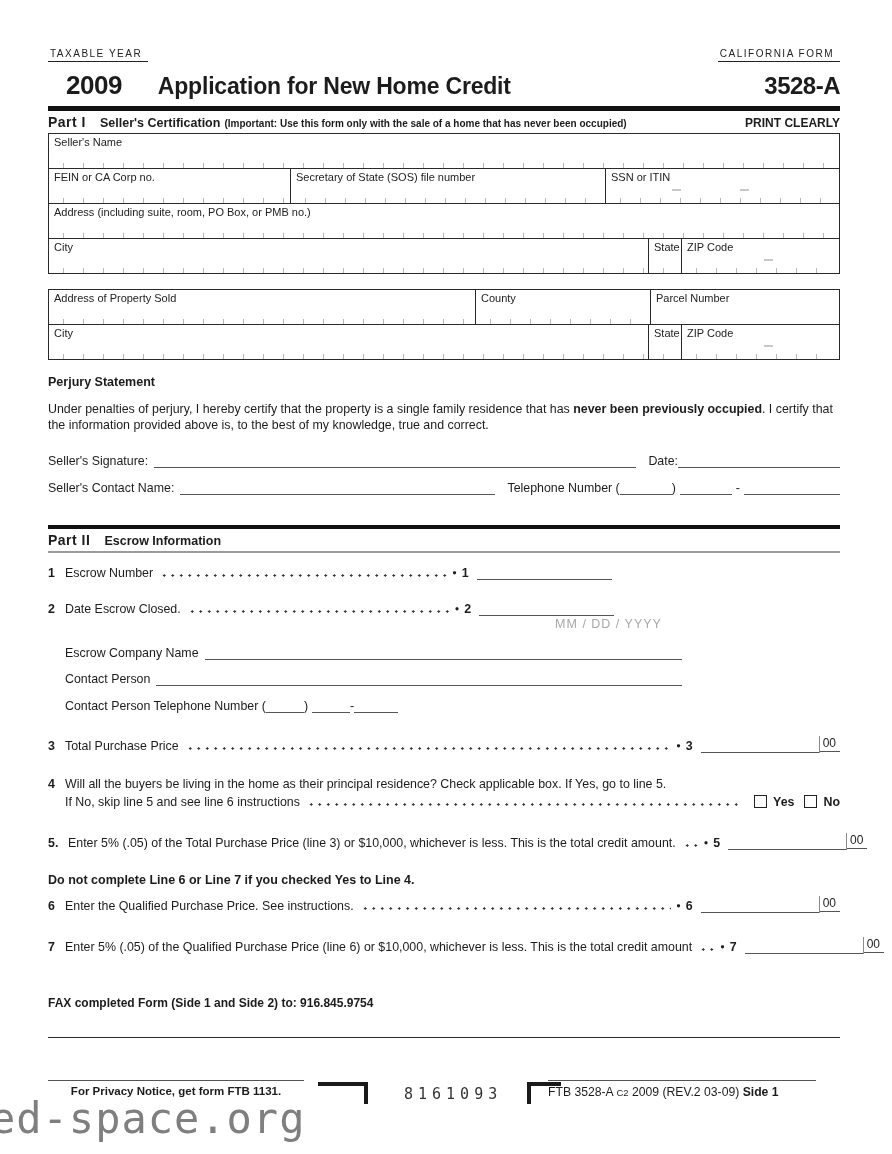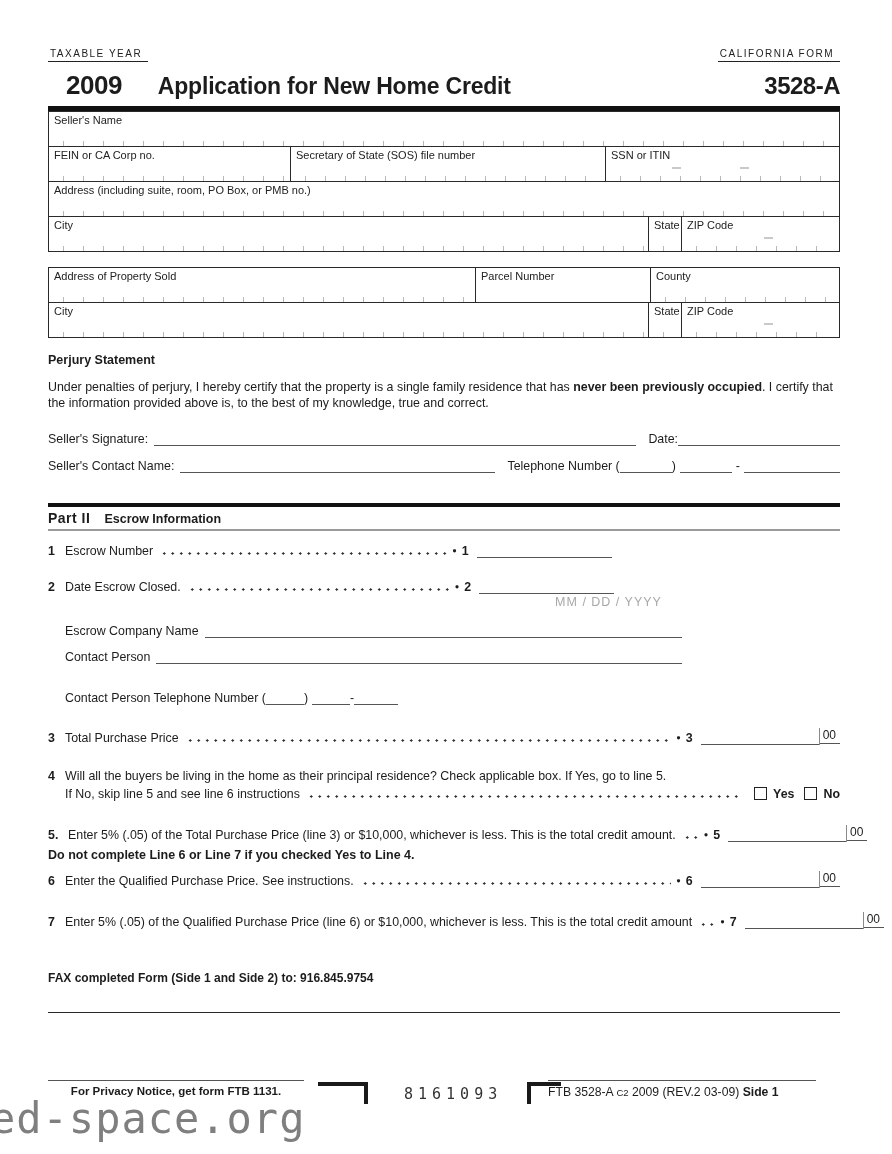--- a/index.html
+++ b/index.html
@@ -109,20 +109,26 @@
   <div class="hdr-top">
     <span class="lbl">TAXABLE YEAR</span>
     <span class="lbl">CALIFORNIA FORM</span>
   </div>
   <div class="hdr-title">
     <span class="hdr-year">2009</span>
     <span class="hdr-name">Application for New Home Credit</span>
     <span class="hdr-formno">3528-A</span>
   </div>
 
+  <div class="part-bar">
+    <span class="part-lbl">Part I</span>
+    <span class="part-title">Seller's Certification</span>
+    <span class="part-note">(Important: Use this form only with the sale of a home that has never been occupied)</span>
+    <span class="part-right">PRINT CLEARLY</span>
+  </div>
 
   <div class="ftable">
     <div class="frow" style="grid-template-columns:1fr">
       <div class="cell">
         <span>Seller's Name</span>
       </div>
     </div>
     <div class="frow t1r2">
       <div class="cell">
         <span>FEIN or CA Corp no.</span>
@@ -155,25 +161,25 @@
     </div>
   </div>
 
   <div class="gap14"></div>
 
   <div class="ftable">
     <div class="frow t2r1">
       <div class="cell">
         <span>Address of Property Sold</span>
       </div>
+      <div class="cell">
+        <span>County</span>
+      </div>
       <div class="cell" style="background-image:none">
         <span>Parcel Number</span>
-      </div>
-      <div class="cell">
-        <span>County</span>
       </div>
     </div>
     <div class="frow cityrow">
       <div class="cell">
         <span>City</span>
       </div>
       <div class="cell">
         <span>State</span>
       </div>
       <div class="cell">
@@ -228,21 +234,21 @@
   <div class="hint">MM / DD / YYYY</div>
 
   <div class="sigrow wrow" style="margin-top:15px; margin-left:17px">
     <span>Escrow Company Name</span>
     <span class="uline grow ml6"></span>
   </div>
   <div class="sigrow wrow" style="margin-top:12px; margin-left:17px">
     <span>Contact Person</span>
     <span class="uline grow ml6"></span>
   </div>
-  <div class="sigrow" style="margin-top:27px; margin-left:17px">
+  <div class="sigrow" style="margin-top:13px; margin-left:17px">
     <span>Contact Person Telephone Number (</span>
     <span class="uline" style="width:38px"></span>
     <span>)</span>
     <span class="uline ml4" style="width:38px"></span>
     <span>-</span>
     <span class="uline" style="width:44px"></span>
   </div>
 
   <div class="pline" style="margin-top:22px">
     <span class="lnum">3</span>
@@ -275,21 +281,21 @@
     <span class="ltext">Enter 5% (.05) of the Total Purchase Price (line 3) or $10,000, whichever is less. This is the total credit amount.</span>
     <span class="dots"></span>
     <span class="ref">5</span>
     <span class="amt">
       <span class="amt-main"></span>
       <span class="amt-sep"></span>
       <span class="amt-cents">00</span>
     </span>
   </div>
 
-  <div class="boldline" style="margin-top:6px">Do not complete Line 6 or Line 7 if you checked Yes to Line 4.</div>
+  <div class="boldline" style="margin-top:23px">Do not complete Line 6 or Line 7 if you checked Yes to Line 4.</div>
 
   <div class="pline" style="margin-top:8px">
     <span class="lnum">6</span>
     <span class="ltext">Enter the Qualified Purchase Price. See instructions.</span>
     <span class="dots"></span>
     <span class="ref">6</span>
     <span class="amt">
       <span class="amt-main"></span>
       <span class="amt-sep"></span>
       <span class="amt-cents">00</span>

